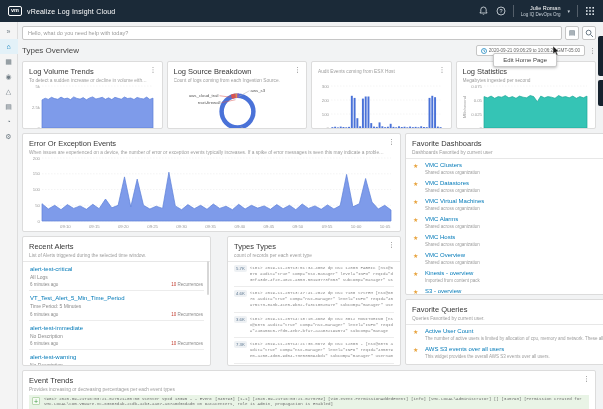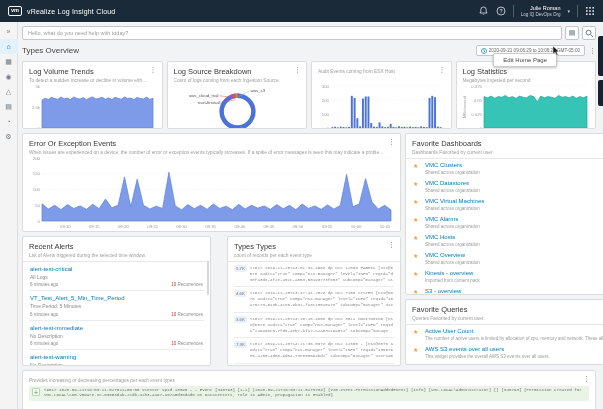--- a/index.html
+++ b/index.html
@@ -498,20 +498,21 @@
                 <div class="fav-name">AWS S3 events over all users</div>
                 <div class="fav-desc">This widget provides the overall AWS S3 events over all users.</div>
               </div>
             </div>
           </div>
       </div>
     </div>
   </div>
 
   <div class="card card-trends">
+    <div class="c-title">Event Trends</div>
     <div class="c-sub">Provides increasing or decreasing percentages per each event types</div>
     <span class="kebab c-kebab">⋮</span>
     <div>
 
         <div class="tr-item">
           <span class="plus-box">+</span>
           <span class="tr-text">&lt;981&gt; 2020-09-21T16:53:21.527521+00:00 vcenter vpxd 13395 - - Event [345793] [1-1] [2020-09-21T16:53:21.527578Z] [vim.event.PermissionAddedEvent] [info] [VMC.LOCAL\Administrator] [] [345793] [Permission created for VMC.LOCAL\com.vmware.vc-63683dab-2cdb-42b3-aa67-a67a0d36dad5 on Datacenters, role is Admin, propagation is Enabled]</span>
         </div>
 
       </div>

